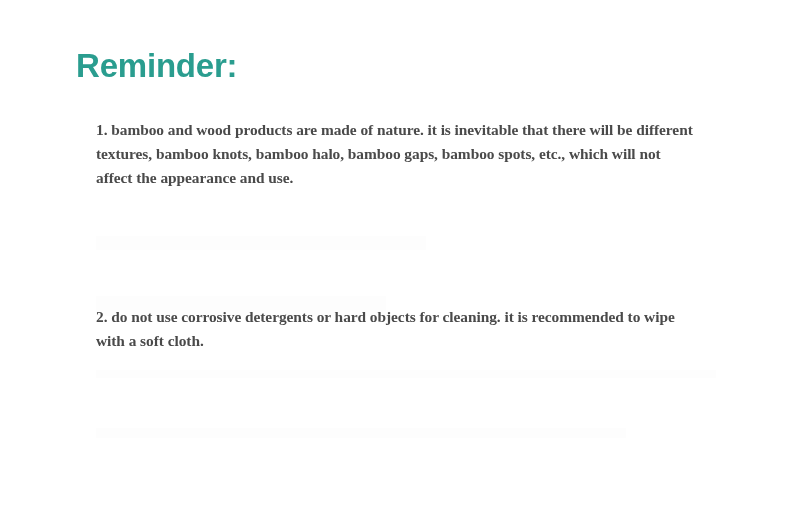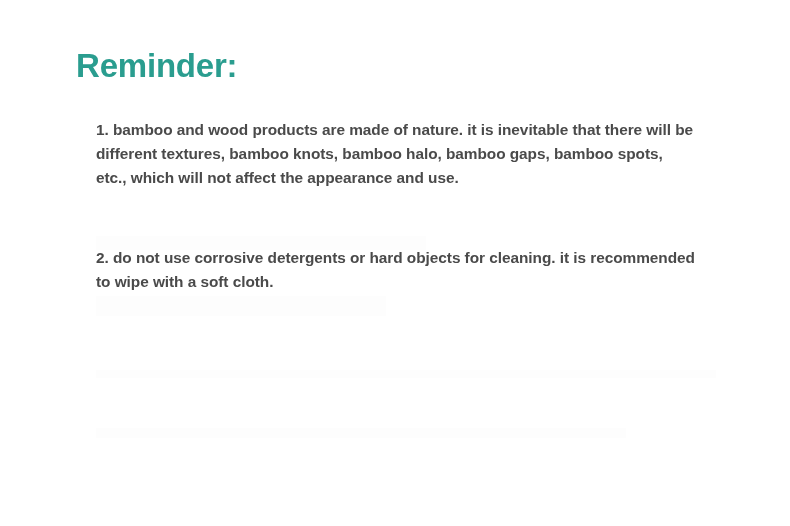--- a/index.html
+++ b/index.html
@@ -48,33 +48,34 @@
     letter-spacing: -0.2px;
     white-space: nowrap;
   }
 
   
   .notes {
     position: absolute;
     left: 96px;
     top: 118px;
     width: 640px;
+    font-family: Liberation Serif, serif;
   }
 
   .note {
     font-size: 15.4px;
     line-height: 24px;
     font-weight: 700;
     color: #4a4a4a;
     letter-spacing: -0.05px;
     margin: 0;
   }
 
   .note-1 { width: 600px; }
-  .note-2 { width: 600px; margin-top: 56px; }
+  .note-2 { width: 600px; margin-top: 115px; }
   .note-3 { width: 634px; margin-top: 73px; }
 </style>
 </head>
 <body>
 
 <div class="page">
 
   <div class="ghost-band ghost-a"></div>
   <div class="ghost-band ghost-b"></div>
   <div class="ghost-band ghost-c"></div>

